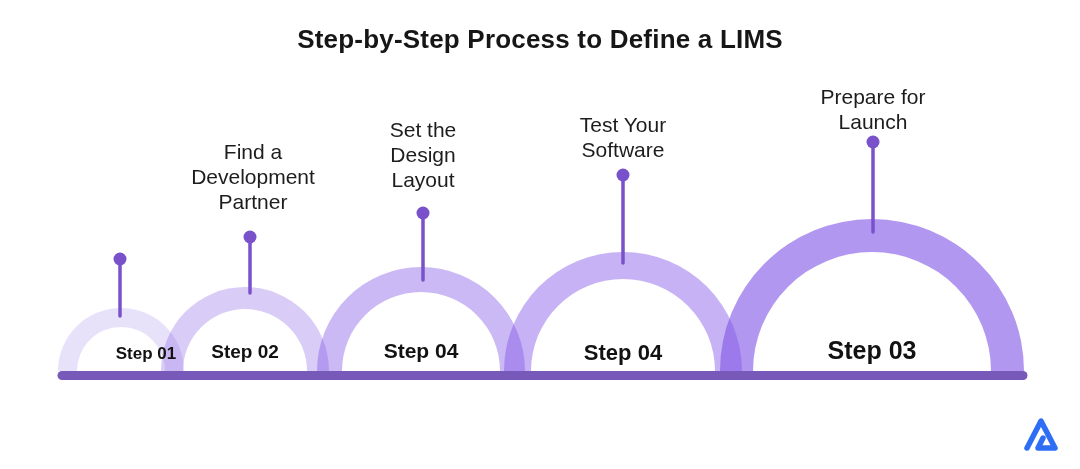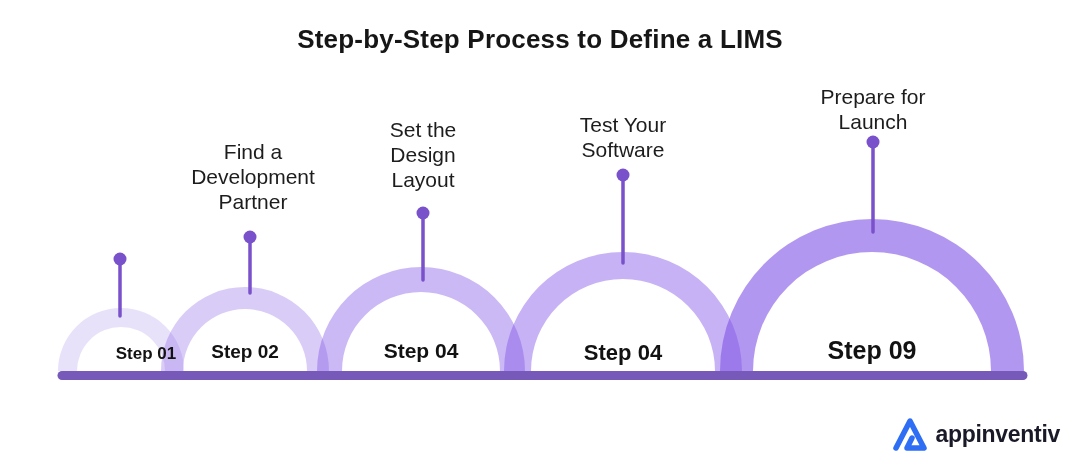--- a/index.html
+++ b/index.html
@@ -79,22 +79,21 @@
 Layout</div>
   <div class="desc" style="left:623px;top:113px;">Test Your
 Software</div>
   <div class="desc" style="left:873px;top:85px;">Prepare for
 Launch</div>
 
   <div class="step-label" style="left:121px;top:344px;font-size:17px;margin-left:25px;">Step 01</div>
   <div class="step-label" style="left:245px;top:341px;font-size:19px;">Step 02</div>
   <div class="step-label" style="left:421px;top:339px;font-size:21px;">Step 04</div>
   <div class="step-label" style="left:623px;top:340px;font-size:22px;">Step 04</div>
-  <div class="step-label" style="left:872px;top:336px;font-size:25px;">Step 09</div>
+  <div class="step-label" style="left:872px;top:336px;font-size:25px;">Step 03</div>
 
   <div class="logo">
     <svg width="38" height="37" viewBox="0 0 38 37" aria-hidden="true">
       <path d="M 5 32 L 19 5 L 33 32 L 16 32 L 21 22" fill="none" stroke="#2E6EF5" stroke-width="5.5" stroke-linecap="round" stroke-linejoin="round"></path>
     </svg>
-    <span class="logo-text">appinventiv</span>
   </div>
 
 </div>
 
 </body></html>

